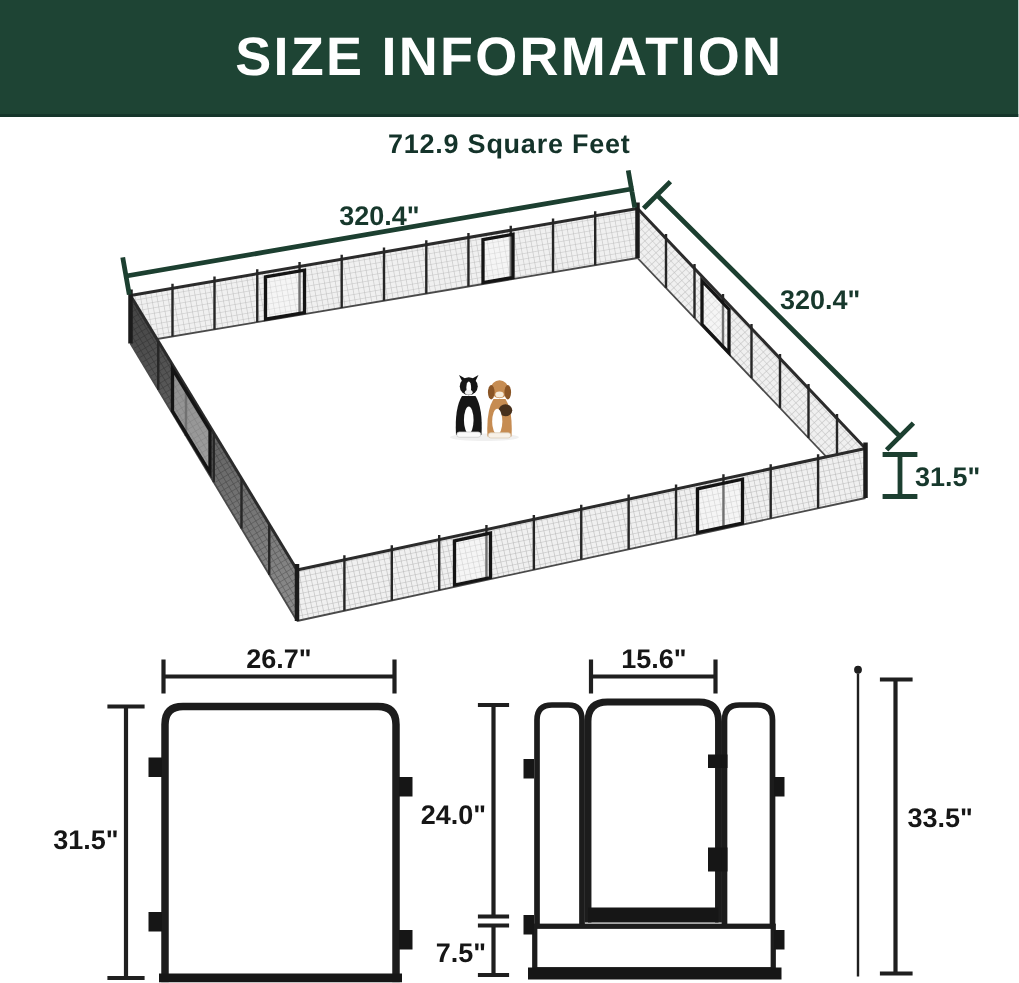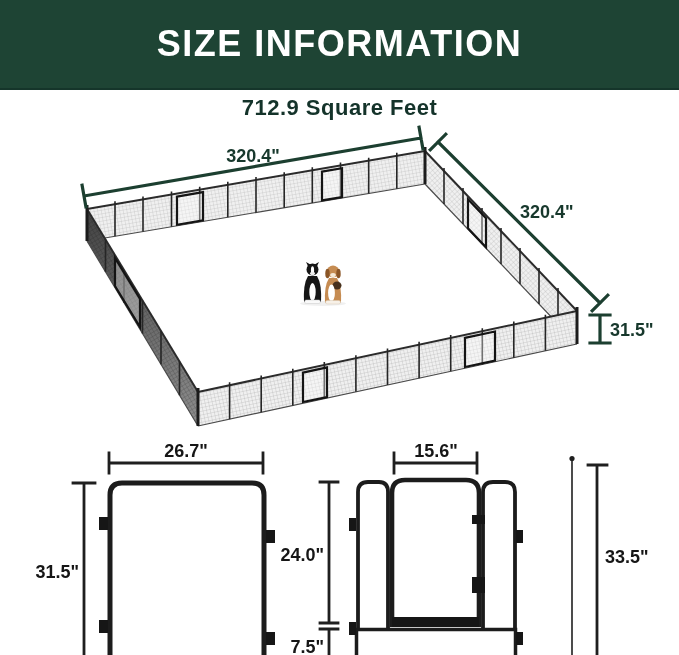--- a/index.html
+++ b/index.html
@@ -1,26 +1,26 @@
 <!DOCTYPE html>
 <html><head>
 <meta charset="utf-8">
 <style>
   html,body{margin:0;padding:0;background:#ffffff;}
   body{width:679px;height:655px;overflow:hidden;font-family:"Liberation Sans",sans-serif;}
   .banner{
-    height:90px;background:#1e4434;border-bottom:2px solid #15352a;
+    height:78px;background:#1e4434;border-bottom:2px solid #15352a;
     display:flex;align-items:center;justify-content:center;box-sizing:border-box;
   }
   .banner h1{
     margin:0;color:#ffffff;font-size:36px;font-weight:bold;letter-spacing:1.5px;
   }
   .subtitle{
     height:34px;line-height:36px;text-align:center;
-    color:#14332a;font-size:22px;font-weight:bold;letter-spacing:0.5px;
+    color:#14332a;font-size:18px;font-weight:bold;letter-spacing:0.5px;
   }
   svg{display:block;}
   .dim-green{stroke:#1c3f30;stroke-width:3.2;fill:none;stroke-linecap:square;}
   .dim-black{stroke:#1f1f1f;stroke-width:2.8;fill:none;stroke-linecap:square;}
   .lbl-green{fill:#17382c;font-size:18px;font-weight:bold;}
   .lbl-black{fill:#161616;font-size:18px;font-weight:bold;}
   .wall-edge{stroke:#2b2b2b;stroke-width:2;fill:none;}
   .wall-base{stroke:#4a4a4a;stroke-width:1.2;fill:none;}
   .post{stroke:#262626;stroke-width:1.6;fill:none;}
   .post-corner{stroke:#1b1b1b;stroke-width:3;fill:none;}

